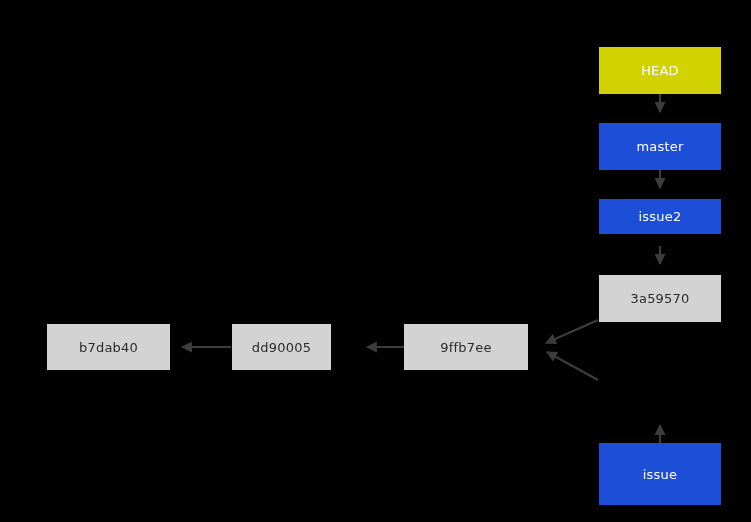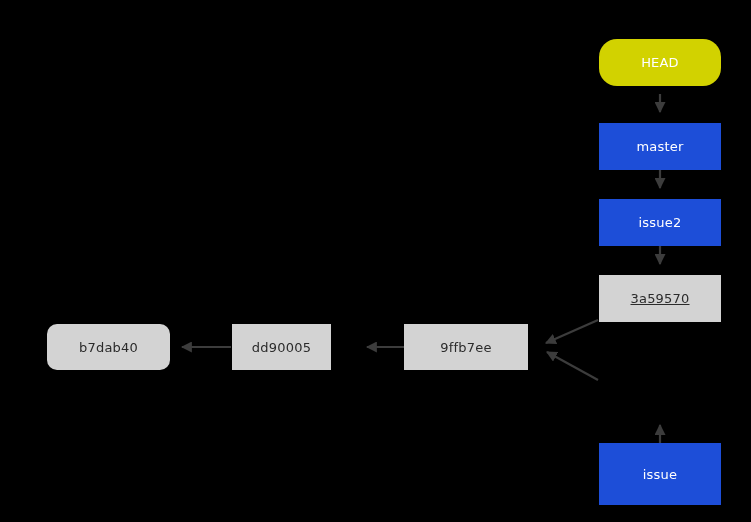--- a/index.html
+++ b/index.html
@@ -65,46 +65,46 @@
       <path d="M660,170 L660,188"></path>
       <path d="M660,246 L660,264"></path>
       <path d="M660,443 L660,425"></path>
       <path d="M414,347 L367,347"></path>
       <path d="M231,347 L182,347"></path>
       <path d="M598,320 L546,343"></path>
       <path d="M598,380 L547,352"></path>
     </g>
   </svg>
 
-  <div class="node head" style="left:599px;top:39px;width:122px;height:47px;border-radius:18px;">
+  <div class="node head" style="left:599px;top:47px;width:122px;height:47px;">
     <span>HEAD</span>
   </div>
 
   <div class="node branch" style="left:599px;top:123px;width:122px;height:47px;">
     <span>master</span>
   </div>
 
-  <div class="node branch" style="left:599px;top:199px;width:122px;height:47px;">
+  <div class="node branch" style="left:599px;top:199px;width:122px;height:35px;">
     <span>issue2</span>
   </div>
 
-  <div class="node commit" style="left:599px;top:275px;width:122px;height:47px;text-decoration:underline;">
+  <div class="node commit" style="left:599px;top:275px;width:122px;height:47px;">
     <span>3a59570</span>
   </div>
 
 
   <div class="node branch" style="left:599px;top:443px;width:122px;height:62px;">
     <span>issue</span>
   </div>
 
   <div class="node commit" style="left:404px;top:324px;width:124px;height:46px;">
     <span>9ffb7ee</span>
   </div>
 
   <div class="node commit" style="left:232px;top:324px;width:99px;height:46px;">
     <span>dd90005</span>
   </div>
 
-  <div class="node commit" style="left:47px;top:324px;width:123px;height:46px;border-radius:10px;">
+  <div class="node commit" style="left:47px;top:324px;width:123px;height:46px;">
     <span>b7dab40</span>
   </div>
 
 </div>
 
 </body></html>

